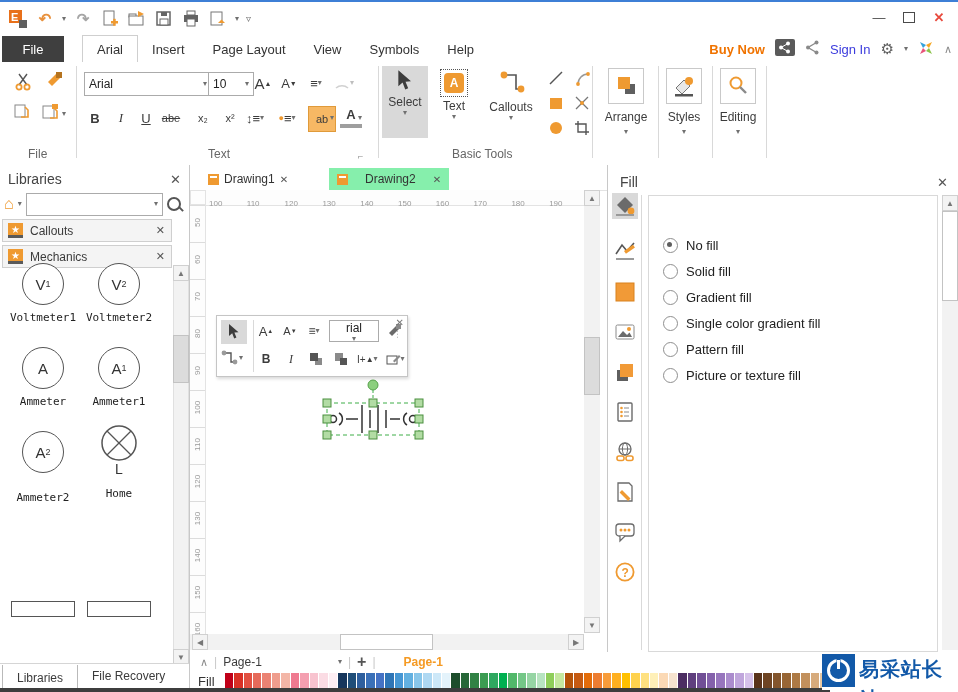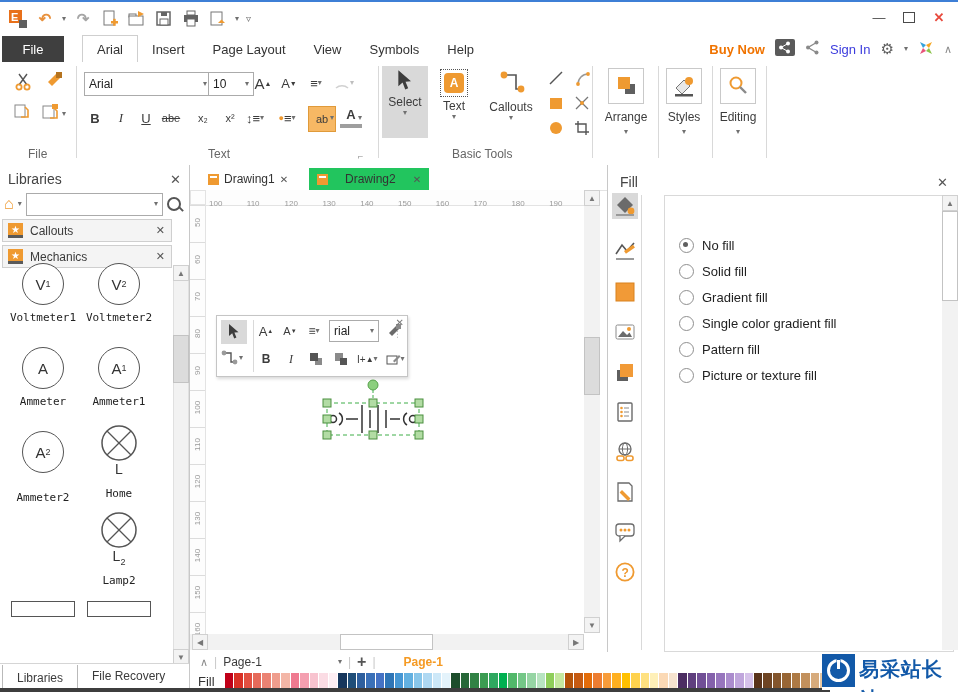--- a/index.html
+++ b/index.html
@@ -378,29 +378,20 @@
   </div>
   <div class="symtile" style="left:84px;top:258px;">
     <svg width="40" height="40" style="display:block;margin:0 auto;">
         <circle cx="20" cy="20" r="17" fill="#fff" stroke="#555" stroke-width="1.5"></circle>
         <line x1="8" y1="8" x2="32" y2="32" stroke="#555" stroke-width="1.3"></line>
         <line x1="32" y1="8" x2="8" y2="32" stroke="#555" stroke-width="1.3"></line>
       </svg>
     <div class="lampL"><span>L</span><sub style="font-size:9px;"></sub></div>
     <div class="symlabel">Home</div>
   </div>
-  <div class="symtile" style="left:84px;top:345px;">
-    <svg width="40" height="40" style="display:block;margin:0 auto;">
-        <circle cx="20" cy="20" r="17" fill="#fff" stroke="#555" stroke-width="1.5"></circle>
-        <line x1="8" y1="8" x2="32" y2="32" stroke="#555" stroke-width="1.3"></line>
-        <line x1="32" y1="8" x2="8" y2="32" stroke="#555" stroke-width="1.3"></line>
-      </svg>
-    <div class="lampL"><span>L</span><sub style="font-size:9px;">2</sub></div>
-    <div class="symlabel">Lamp2</div>
-  </div>
   <div class="symtile" style="left:8px;top:436px;">
       <div class="symrect"></div>
     </div>
   <div class="symtile" style="left:84px;top:436px;">
       <div class="symrect"></div>
     </div>
 
   <div class="lscroll scrtrack" style="top:100px;height:400px;"></div>
   <div class="arrbox abs" style="left:173px;top:100px;">▲</div>
   <div class="thumb abs" style="left:173px;top:170px;width:16px;height:48px;"></div>
@@ -413,21 +404,21 @@
 </div>
 
 <div id="canvas">
 
   <div style="height:25px;border-bottom:1px solid #e3e3e3;position:relative;">
     <span class="dtab" style="left:10px;background:#fff;">
       <span class="docicon"></span>
       <span>Drawing1</span>
       <span class="panel-x" style="font-size:10px;">✕</span>
     </span>
-    <span class="dtab" style="left:119px;background:#22c55e;gap:17px;">
+    <span class="dtab" style="left:139px;background:#86efac;gap:17px;">
       <span class="docicon"></span>
       <span>Drawing2</span>
       <span class="panel-x" style="font-size:10px;">✕</span>
     </span>
   </div>
 
   <div class="abs ruler" style="left:0;top:25px;width:16px;height:15px;"></div>
   <div class="abs row" style="left:16px;top:25px;width:378px;height:15px;border-bottom:1px solid #e3e3e3;background:#fdfdfd;">
       <div class="hcell">
         <span class="hnum">100</span>
@@ -511,21 +502,21 @@
           <circle cx="5" cy="5" r="2.4" fill="#9a9a9a"></circle>
           <circle cx="16" cy="14" r="2.4" fill="#9a9a9a"></circle>
         </svg>
         <span class="caret">▾</span>
     </div>
     <div class="sep-v" style="left:36px;top:4px;height:52px;"></div>
     <div class="abs row" style="left:40px;top:4px;gap:6px;">
       <span class="mbtn" style="font-size:13px;">A<span style="font-size:6px;vertical-align:top;">▲</span></span>
       <span class="mbtn" style="font-size:11px;">A<span style="font-size:6px;vertical-align:top;">▼</span></span>
       <span class="mbtn">≡<span class="caret">▾</span></span>
-      <span class="combo" style="width:40px;height:20px;">
+      <span class="combo" style="width:40px;height:20px;flex-direction:column;">
           <span>rial</span>
           <span class="caret">▾</span>
         </span>
       <span class="mbtn">
           <svg width="16" height="16">
             <path d="M3 10 L10 3 L13 6 L6 13 Z" fill="#6b6b6b"></path>
             <rect x="10" y="1" width="5" height="5" fill="#8a8a8a"></rect>
           </svg>
         </span>
     </div>
@@ -764,21 +755,21 @@
         <circle cx="15" cy="9" r="1.5" fill="#ef9a31"></circle>
       </svg>
   </div>
   <div class="stripicon" style="top:394px;">
     <svg width="22" height="22">
         <circle cx="11" cy="11" r="8.6" fill="none" stroke="#ef9a31" stroke-width="1.8"></circle>
         <text x="7.5" y="15.5" font-size="12" font-weight="bold" fill="#ef9a31" font-family="Liberation Sans">?</text>
       </svg>
   </div>
 
-  <div class="abs" style="left:40px;top:30px;width:288px;height:455px;border:1px solid #d9d9d9;margin-left:16px;">
+  <div class="abs" style="left:40px;top:30px;width:288px;height:455px;border:1px solid #d9d9d9;">
     <div class="fillopt sel" style="top:42px;">
         <span class="radio"></span>
         <span>No fill</span>
       </div>
     <div class="fillopt" style="top:68px;">
         <span class="radio"></span>
         <span>Solid fill</span>
       </div>
     <div class="fillopt" style="top:94px;">
         <span class="radio"></span>

